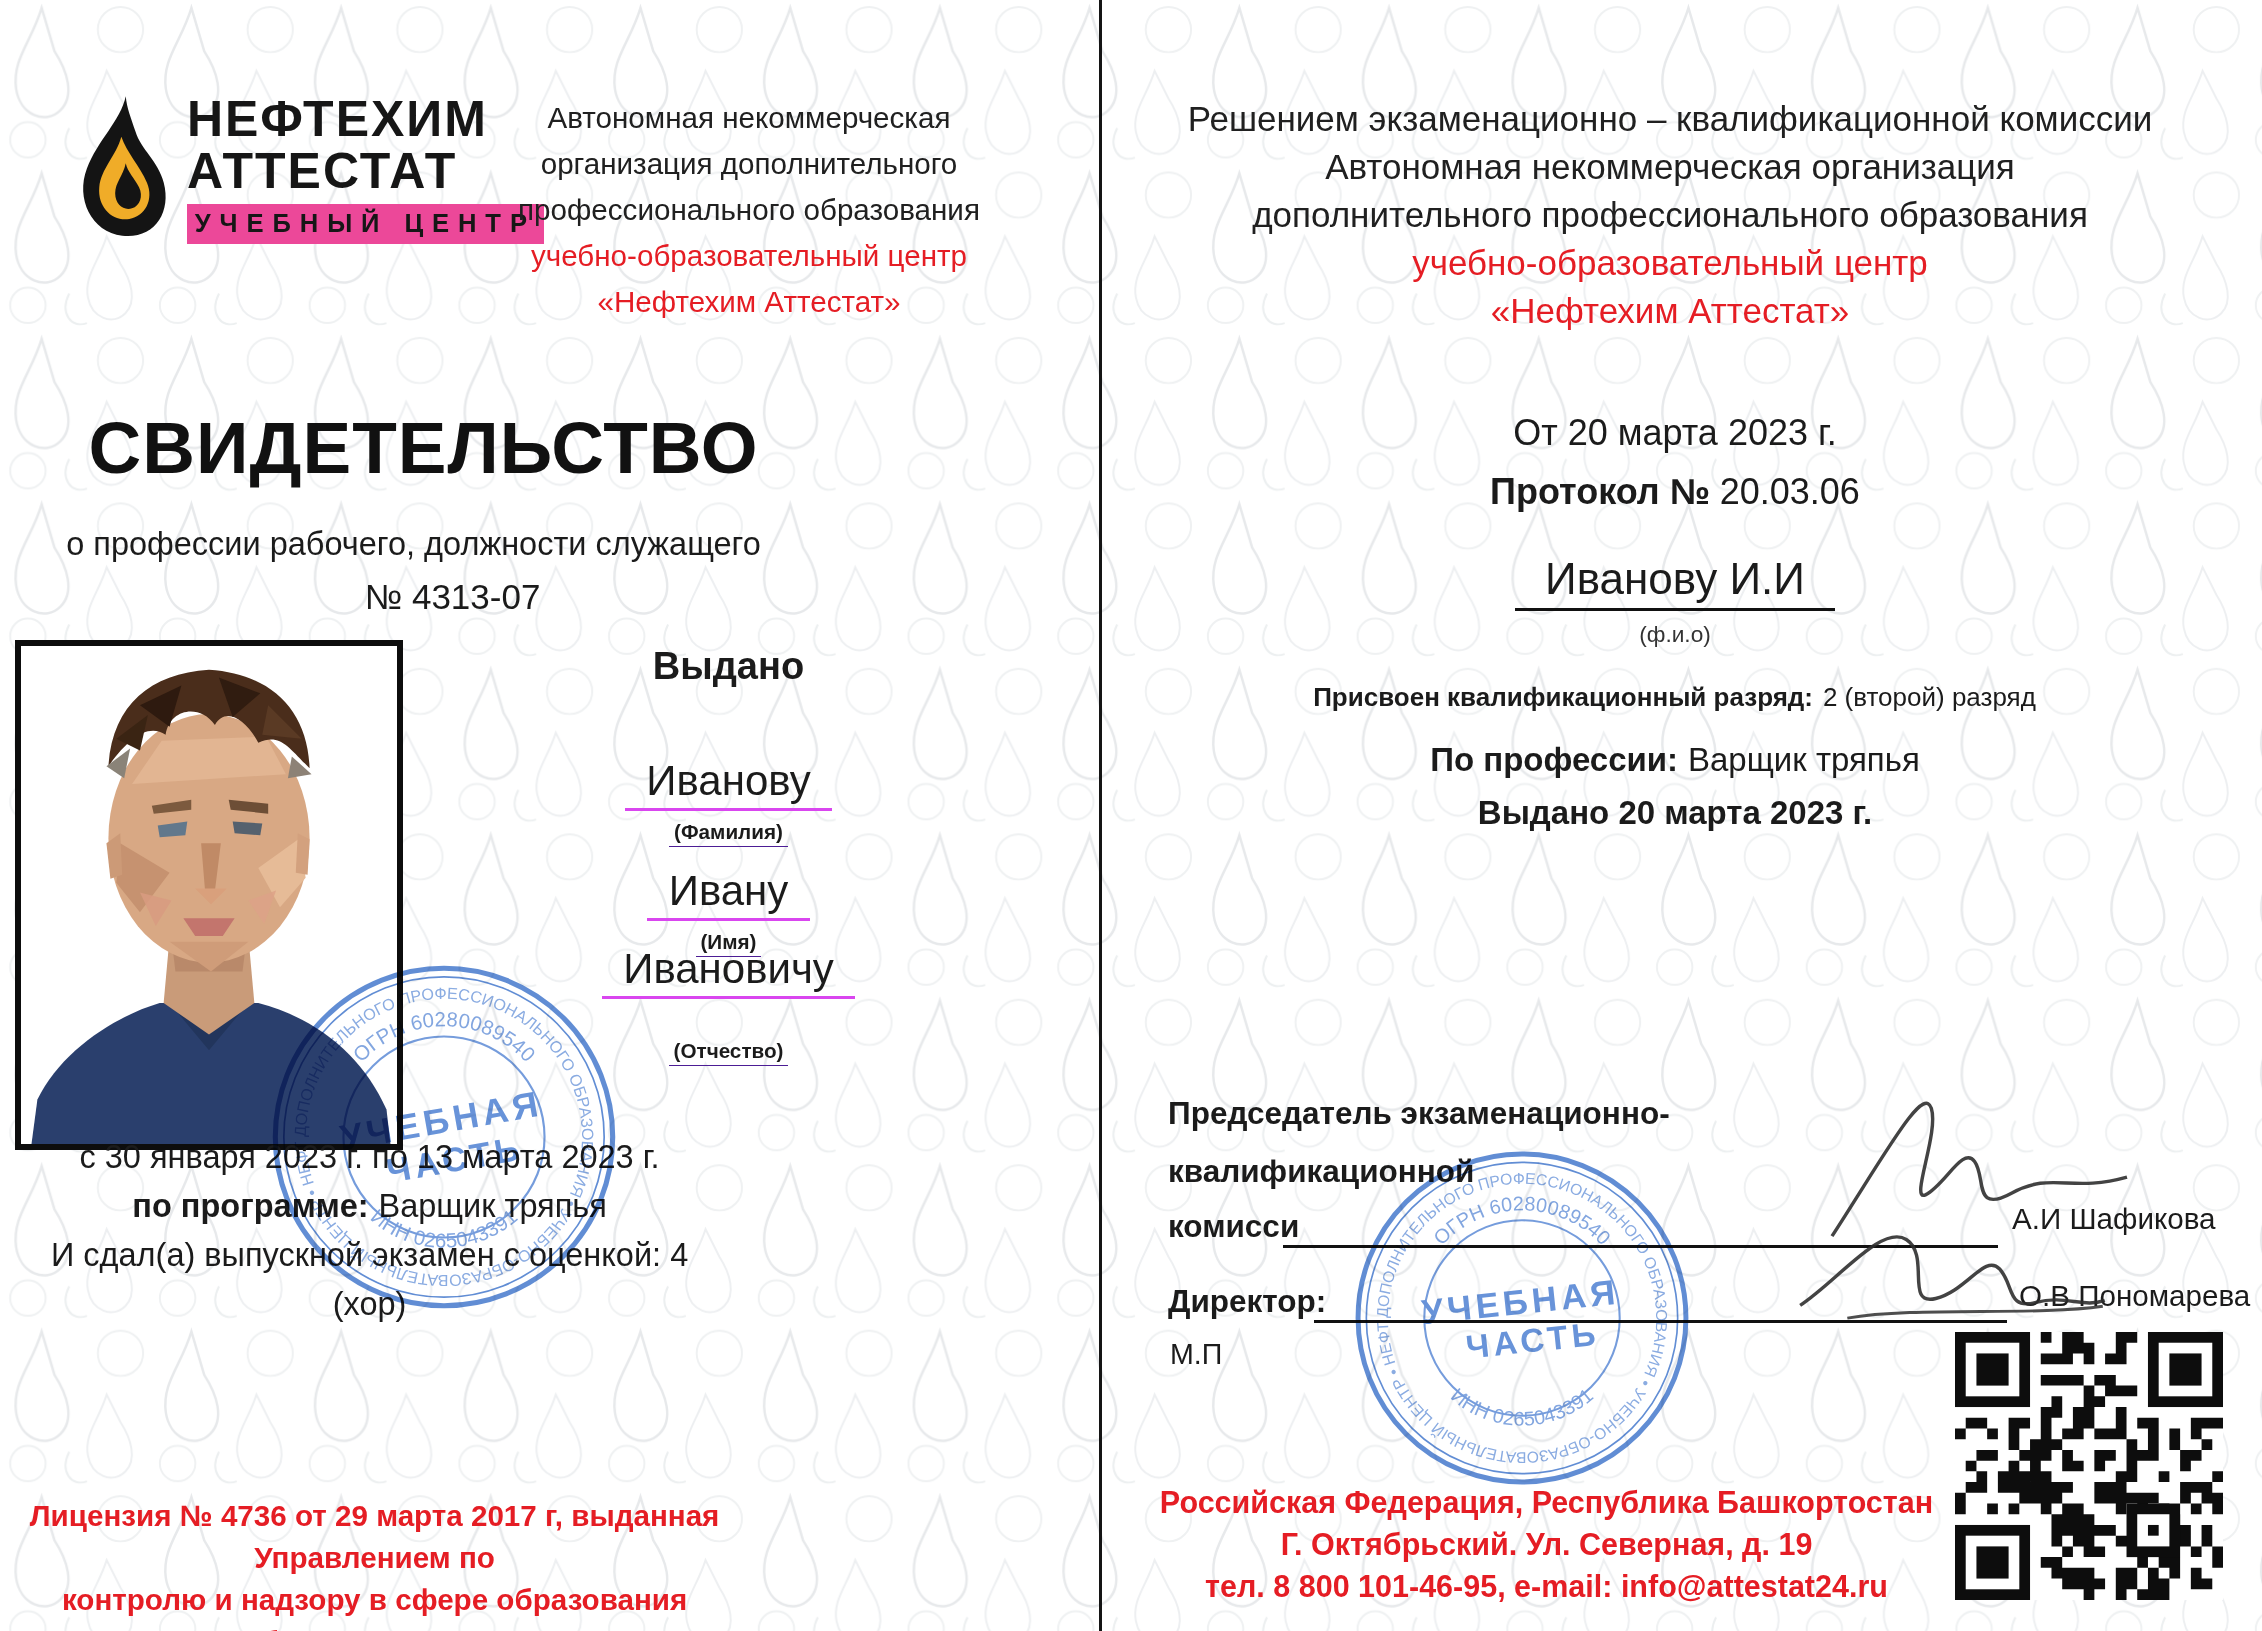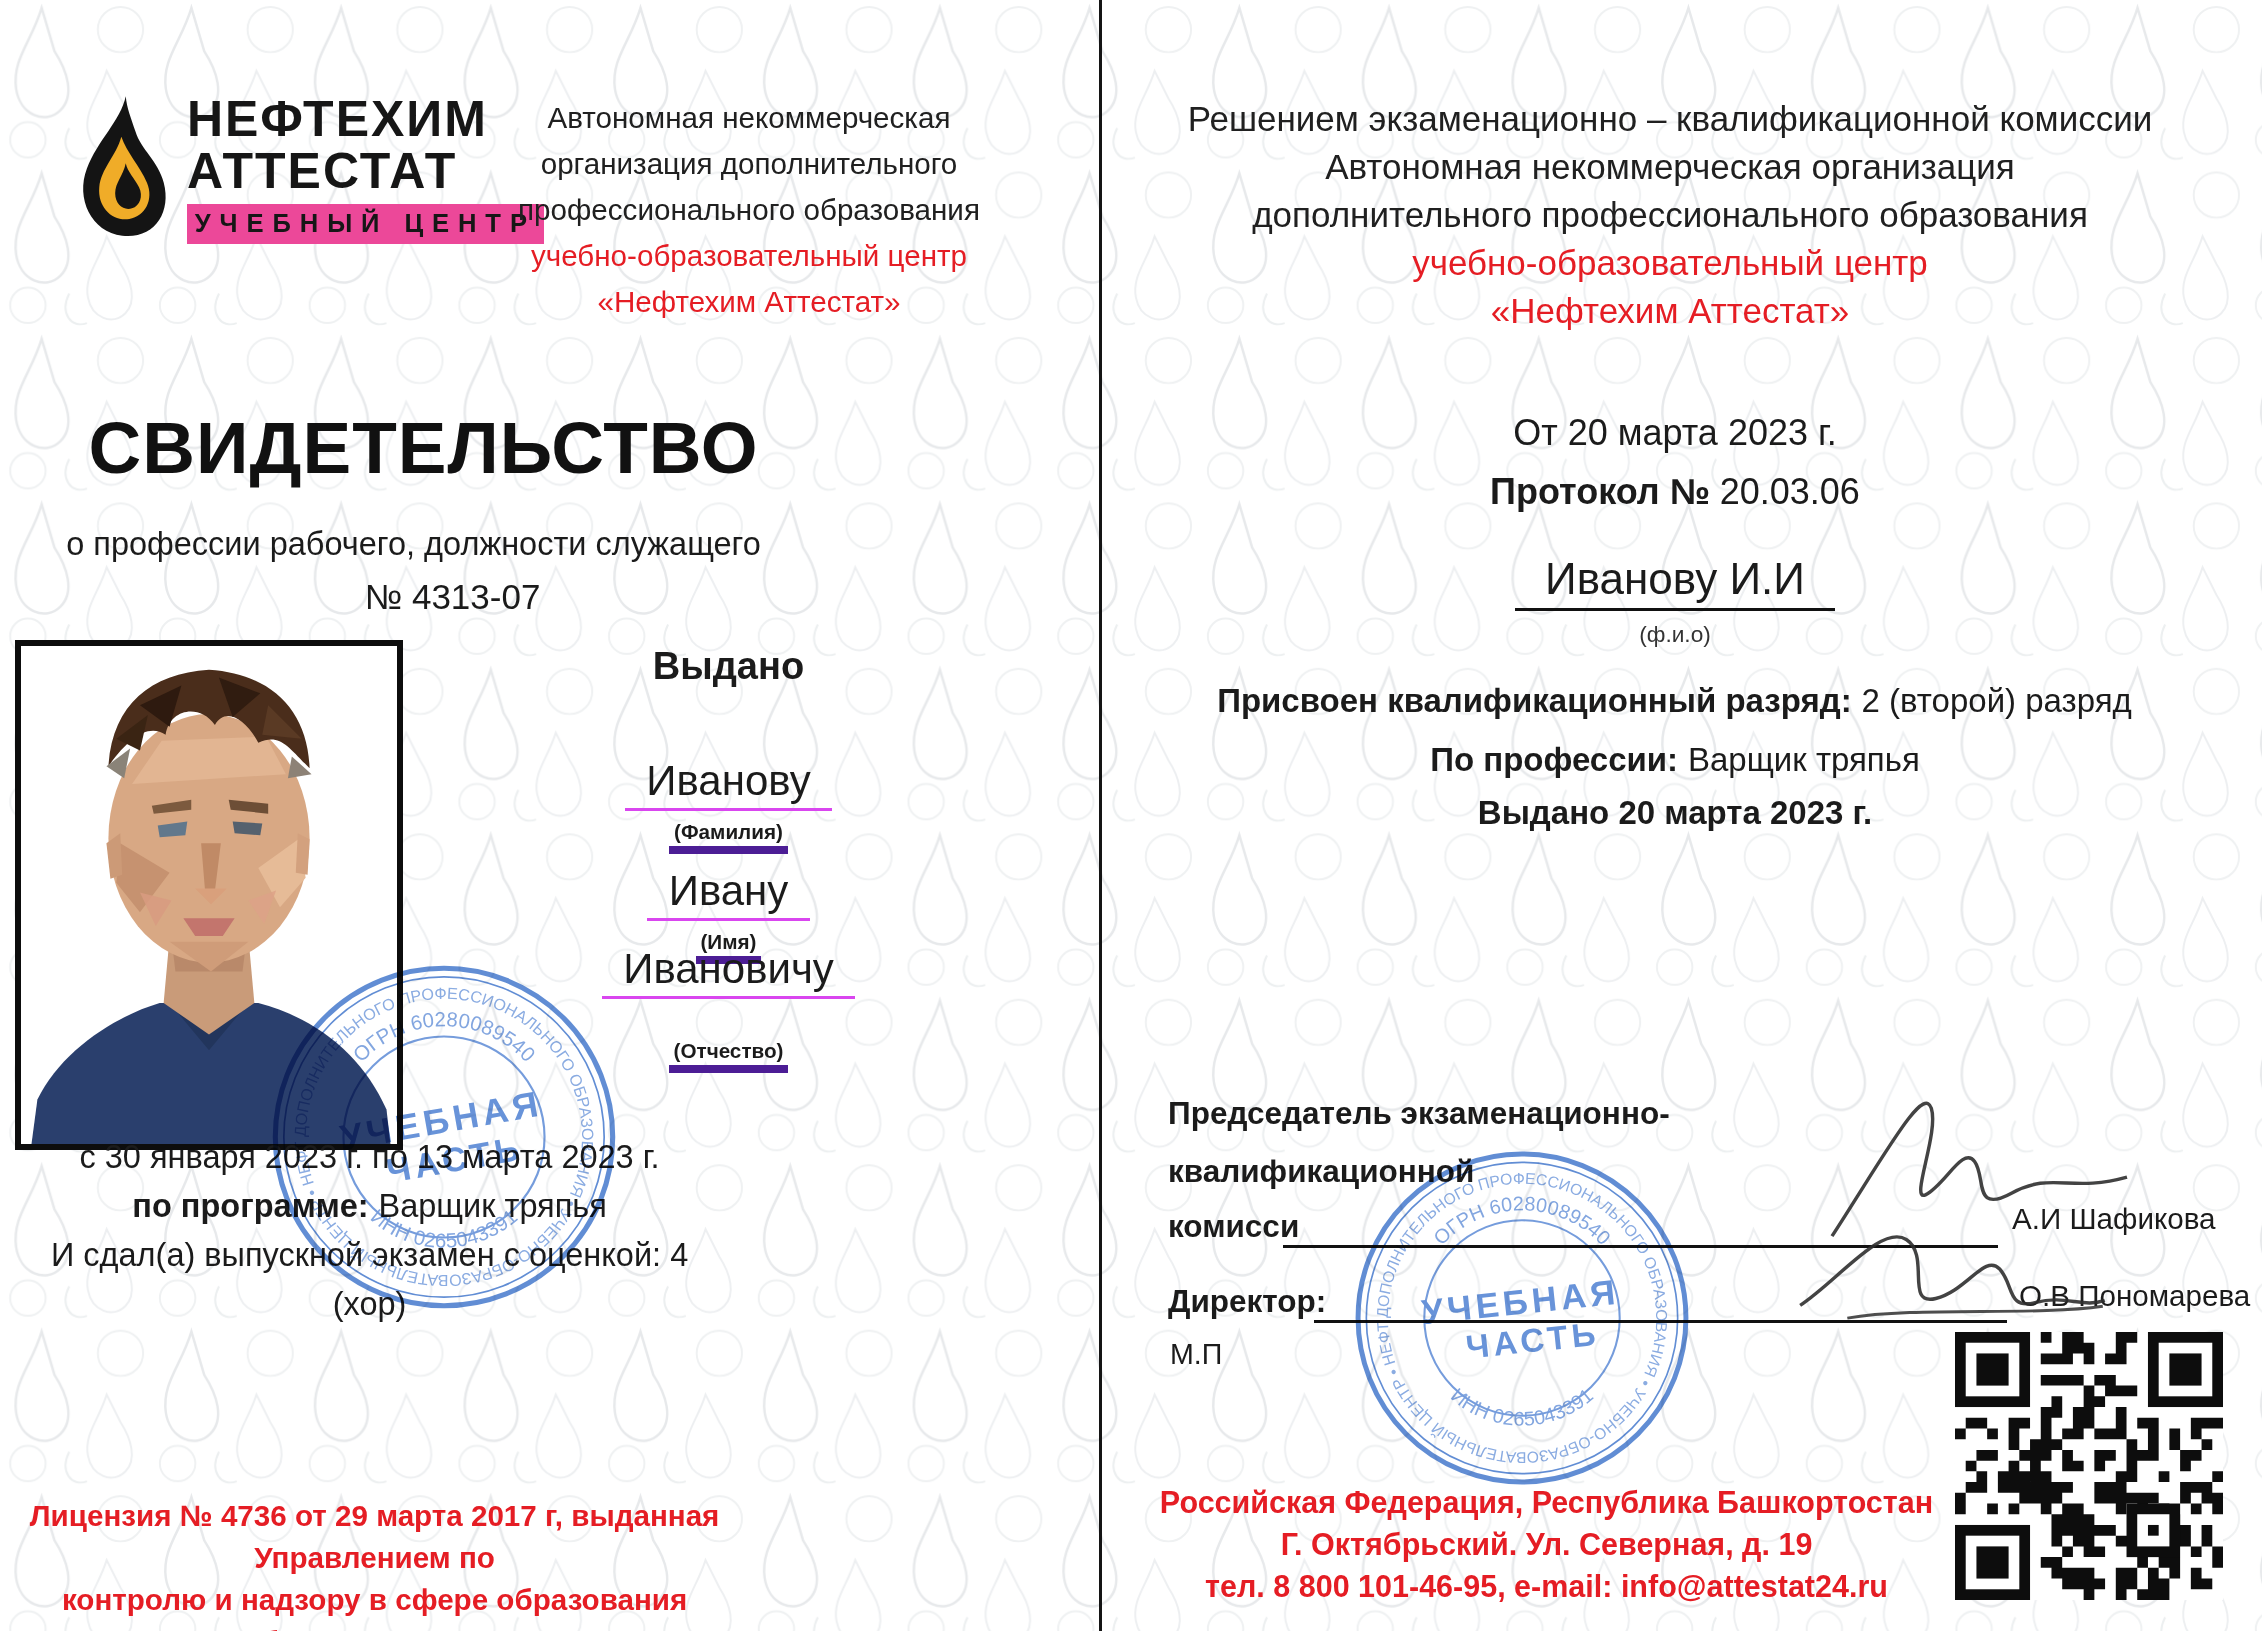--- a/index.html
+++ b/index.html
@@ -29,33 +29,33 @@
   .subtitle{left:0;top:526px;width:827px;font-size:32.5px;}
   .number{left:39px;top:577px;width:827px;font-size:35px;}
 
   .photo{left:14.8px;top:640px;width:376px;height:498px;border:6.9px solid #0d0d0d;background:#fff;box-shadow:inset 0 0 0 3px #fff, inset 0 0 0 3.9px #444;}
   .photo svg{display:block;width:100%;height:100%;}
 
   .issued{left:433px;top:645px;width:591px;font-size:38px;font-weight:700;}
   .name-line{left:433px;width:591px;font-size:42px;}
   .name-line span{display:inline-block;border-bottom:3px solid #d946ef;padding:0 21.7px 3px;}
   .cap-line{left:433px;width:591px;font-size:20.7px;font-weight:600;}
-  .cap-line span{display:inline-block;border-bottom:8px solid #4c1d95;padding:0 4.9px 2px;}
+  .cap-line span{display:inline-block;border-bottom:1px solid #4c1d95;padding:0 4.9px 2px;}
 
   .body-block{left:24.6px;top:1133px;width:690px;font-size:32.5px;line-height:49px;}
   .license{left:29.6px;top:1495px;width:690px;font-size:29.6px;line-height:42px;font-weight:700;}
 
   
   .r-header{left:1128px;top:95px;width:1084px;font-size:35px;line-height:48px;color:#202020;}
   .r-date{left:1133px;top:412px;width:1084px;font-size:36px;}
   .r-protocol{left:1133px;top:471px;width:1084px;font-size:36px;}
   .r-fio{left:1133px;top:554px;width:1084px;font-size:44px;}
   .r-fio span{display:inline-block;border-bottom:3px solid #111;padding:0 29.6px 3.9px;}
   .r-fio-cap{left:1133px;top:621px;width:1084px;font-size:22.7px;color:#333;}
-  .r-grade{left:1123px;top:682px;width:1103px;font-size:33px;}
+  .r-grade{left:1123px;top:682px;width:1103px;font-size:26px;}
   .r-prof{left:1133px;top:741px;width:1084px;font-size:33px;}
   .r-issued{left:1133px;top:794px;width:1084px;font-size:33px;font-weight:800;}
   .lbl{margin-right:9.9px;}
 
   .sig-lab{left:1168px;width:630px;font-size:31.5px;font-weight:700;}
   .sig-line{border-top:3px solid #111;height:0;}
   .sig-name{font-size:29.6px;white-space:nowrap;}
   .mp{left:1170px;top:1338px;font-size:28.6px;}
 
   .address{left:1113px;top:1481px;width:867px;font-size:30.5px;line-height:42px;font-weight:700;}

